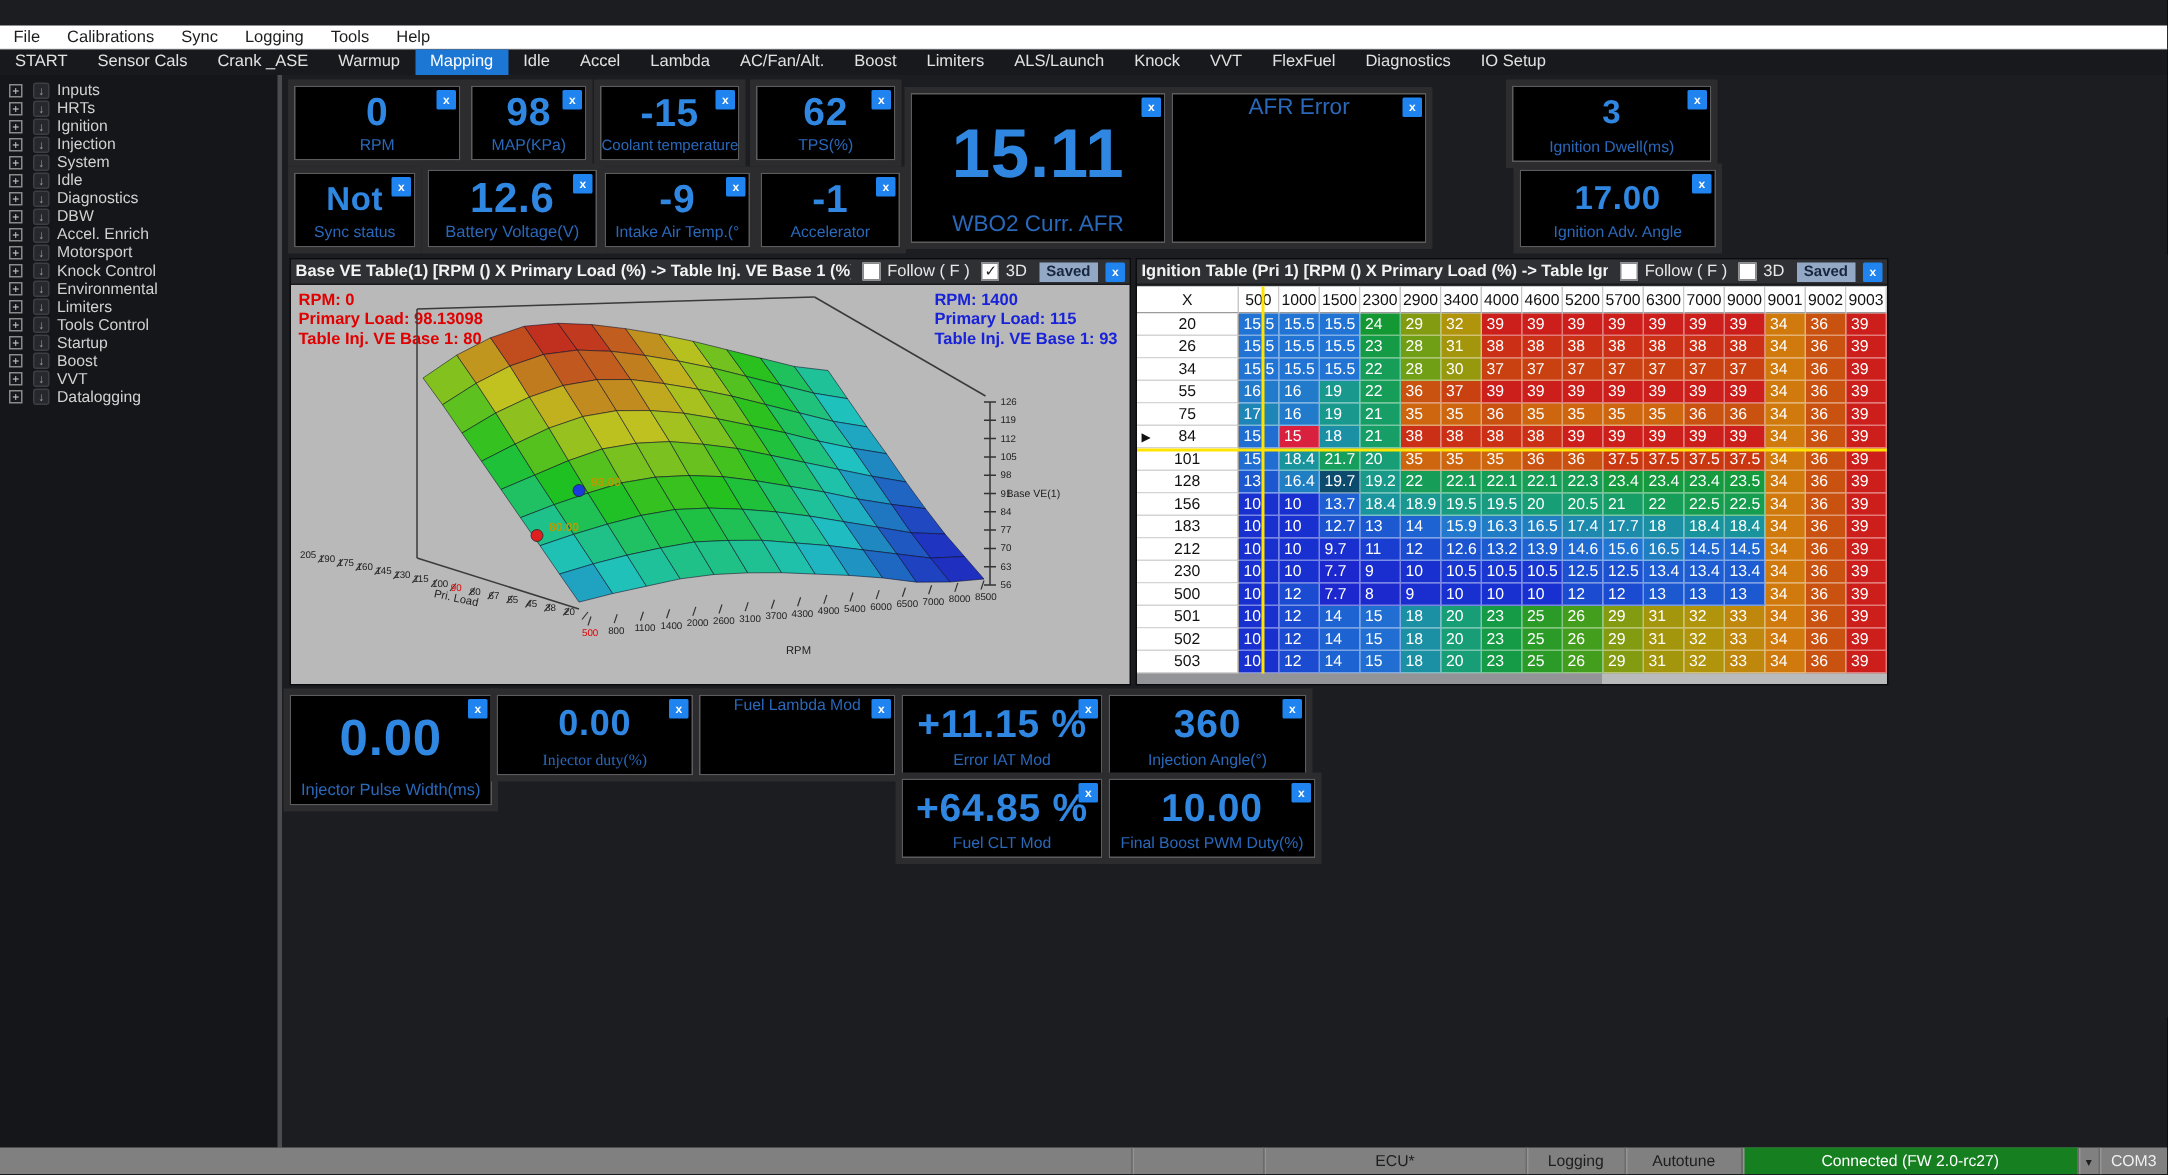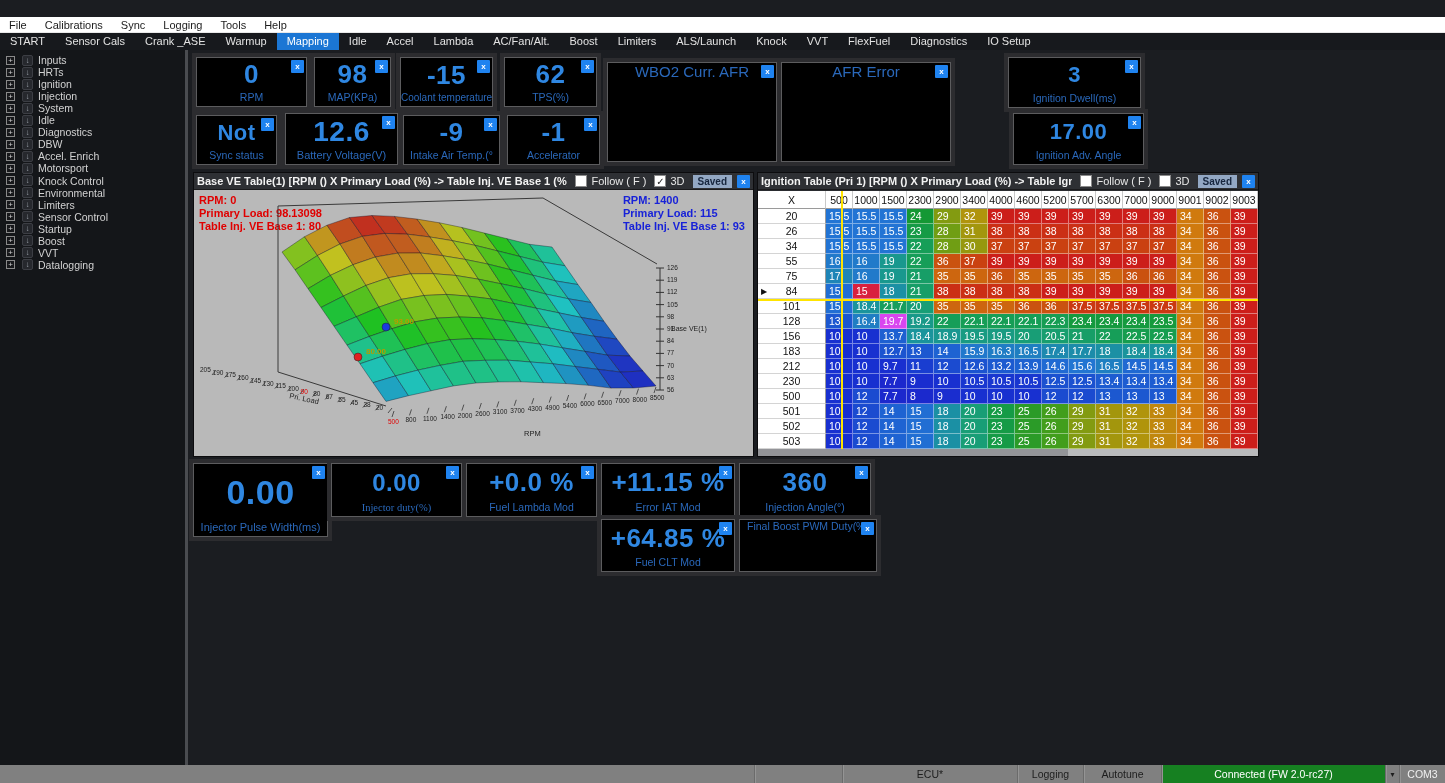--- a/index.html
+++ b/index.html
@@ -176,21 +176,21 @@
           <div class="treelabel">Environmental</div>
         </div>
         <div class="treeitem" style="top: 148.6px;">
           <div class="plusbox">+</div>
           <div class="cat-icon">↓</div>
           <div class="treelabel">Limiters</div>
         </div>
         <div class="treeitem" style="top: 160.65px;">
           <div class="plusbox">+</div>
           <div class="cat-icon">↓</div>
-          <div class="treelabel">Sensor Control</div>
+          <div class="treelabel">Tools Control</div>
         </div>
         <div class="treeitem" style="top: 172.7px;">
           <div class="plusbox">+</div>
           <div class="cat-icon">↓</div>
           <div class="treelabel">Startup</div>
         </div>
         <div class="treeitem" style="top: 184.75px;">
           <div class="plusbox">+</div>
           <div class="cat-icon">↓</div>
           <div class="treelabel">Boost</div>
@@ -241,20 +241,21 @@
           <div class="val" style="font-size: 26px;">-9</div>
           <div class="lbl" style="font-size: 10.5px;">Intake Air Temp.(°</div>
           <div class="xbtn">x</div>
         </div>
         <div class="gauge" style="left: 507px; top: 65px; width: 93px; height: 50px;">
           <div class="val" style="font-size: 26px;">-1</div>
           <div class="lbl" style="font-size: 10.5px;">Accelerator</div>
           <div class="xbtn">x</div>
         </div>
         <div class="gauge" style="left: 607px; top: 12px; width: 170px; height: 100px;">
+          <div class="val" style="font-size: 46px;">15.11</div>
           <div class="lbl" style="font-size: 15px;">WBO2 Curr. AFR</div>
           <div class="xbtn">x</div>
         </div>
         <div class="gauge" style="left: 781px; top: 12px; width: 170px; height: 100px;">
           <div class="lbl" style="font-size: 15px;">AFR Error</div>
           <div class="xbtn">x</div>
         </div>
         <div class="gauge" style="left: 1008px; top: 7px; width: 133px; height: 51px;">
           <div class="val" style="font-size: 22px;">3</div>
           <div class="lbl" style="font-size: 10.5px;">Ignition Dwell(ms)</div>
@@ -269,40 +270,40 @@
           <div class="val" style="font-size: 34px;">0.00</div>
           <div class="lbl" style="font-size: 11px;">Injector Pulse Width(ms)</div>
           <div class="xbtn">x</div>
         </div>
         <div class="gauge" style="left: 331px; top: 413px; width: 131px; height: 54px;">
           <div class="val" style="font-size: 24px;">0.00</div>
           <div class="lbl" style="font-size: 10.5px; font-family: Liberation Serif, serif;">Injector duty(%)</div>
           <div class="xbtn">x</div>
         </div>
         <div class="gauge" style="left: 466px; top: 413px; width: 131px; height: 54px;">
-          <div class="val" style="font-size: 26px;">+0.0 %</div>
           <div class="lbl" style="font-size: 10.5px;">Fuel Lambda Mod</div>
           <div class="xbtn">x</div>
         </div>
         <div class="gauge" style="left: 601px; top: 413px; width: 134px; height: 54px;">
           <div class="val" style="font-size: 26px;">+11.15 %</div>
           <div class="lbl" style="font-size: 10.5px;">Error IAT Mod</div>
           <div class="xbtn">x</div>
         </div>
         <div class="gauge" style="left: 739px; top: 413px; width: 132px; height: 54px;">
           <div class="val" style="font-size: 26px;">360</div>
           <div class="lbl" style="font-size: 10.5px;">Injection Angle(°)</div>
           <div class="xbtn">x</div>
         </div>
         <div class="gauge" style="left: 601px; top: 469px; width: 134px; height: 53px;">
           <div class="val" style="font-size: 26px;">+64.85 %</div>
           <div class="lbl" style="font-size: 10.5px;">Fuel CLT Mod</div>
           <div class="xbtn">x</div>
         </div>
         <div class="gauge" style="left: 739px; top: 469px; width: 138px; height: 53px;">
+          <div class="val" style="font-size: 26px;">10.00</div>
           <div class="lbl" style="font-size: 10.5px;">Final Boost PWM Duty(%)</div>
           <div class="xbtn">x</div>
         </div>
       </div>
 
     <div class="panel" id="vepanel" style="left:193px;top:122px;width:561px;height:285px;">
       <div class="panelheader">
         <div class="paneltitle">Base VE Table(1) [RPM () X Primary Load (%) -&gt; Table Inj. VE Base 1 (%)]</div>
         <div class="chk" id="ve-follow-chk"></div>
         <div class="chklbl">Follow ( F )</div>
@@ -659,21 +660,21 @@
             <div class="ign-cell ign-val" style="background: rgb(202, 56, 18);">37.5</div>
             <div class="ign-cell ign-val" style="background: rgb(202, 56, 18);">37.5</div>
             <div class="ign-cell ign-val" style="background: rgb(202, 56, 18);">37.5</div>
             <div class="ign-cell ign-val" style="background: rgb(202, 56, 18);">37.5</div>
             <div class="ign-cell ign-val" style="background: rgb(208, 122, 14);">34</div>
             <div class="ign-cell ign-val" style="background: rgb(202, 82, 16);">36</div>
             <div class="ign-cell ign-val" style="background: rgb(204, 30, 26);">39</div>
             <div class="ign-cell ign-rowlbl">128</div>
             <div class="ign-cell ign-val" style="background: rgb(28, 88, 208);">13</div>
             <div class="ign-cell ign-val" style="background: rgb(32, 126, 195);">16.4</div>
-            <div class="ign-cell ign-val" style="background: #d946ef;">19.7</div>
+            <div class="ign-cell ign-val" style="background: #0c4a6e;">19.7</div>
             <div class="ign-cell ign-val" style="background: rgb(25, 153, 137);">19.2</div>
             <div class="ign-cell ign-val" style="background: rgb(22, 158, 88);">22</div>
             <div class="ign-cell ign-val" style="background: rgb(22, 158, 86);">22.1</div>
             <div class="ign-cell ign-val" style="background: rgb(22, 158, 86);">22.1</div>
             <div class="ign-cell ign-val" style="background: rgb(22, 158, 86);">22.1</div>
             <div class="ign-cell ign-val" style="background: rgb(22, 157, 83);">22.3</div>
             <div class="ign-cell ign-val" style="background: rgb(21, 154, 63);">23.4</div>
             <div class="ign-cell ign-val" style="background: rgb(21, 154, 63);">23.4</div>
             <div class="ign-cell ign-val" style="background: rgb(21, 154, 63);">23.4</div>
             <div class="ign-cell ign-val" style="background: rgb(21, 154, 61);">23.5</div>

